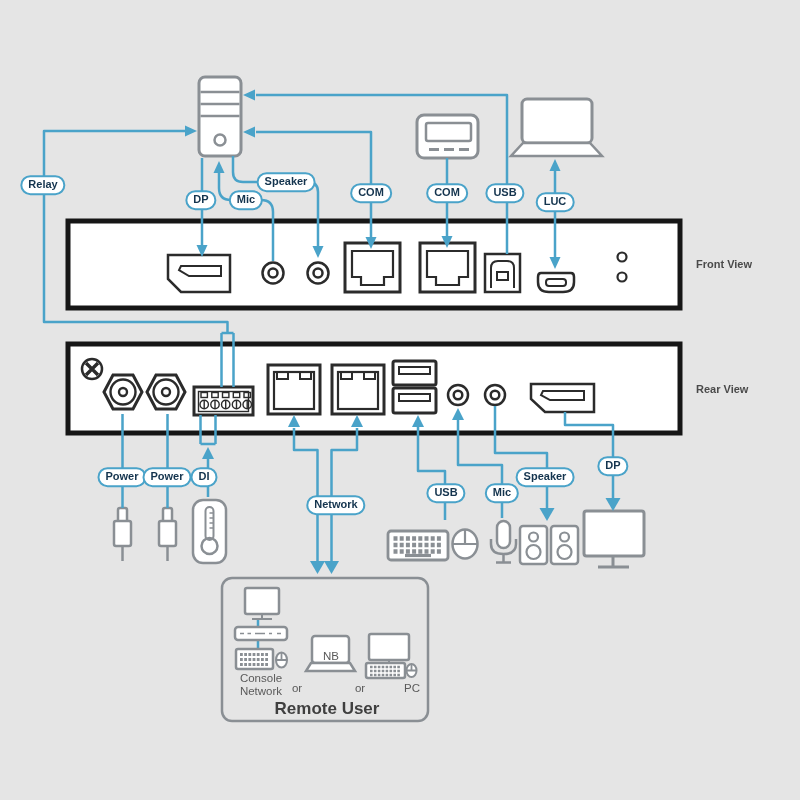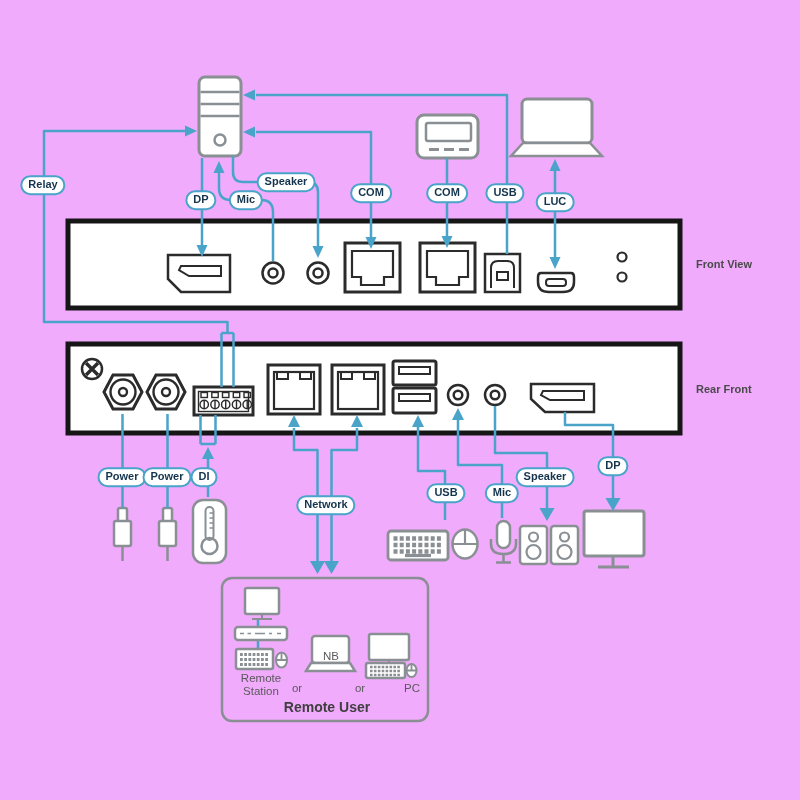--- a/index.html
+++ b/index.html
@@ -1,37 +1,37 @@
 <!DOCTYPE html>
 <html style="--blue: #4AA3C9; --panel: #161616; --port: #2b2b2b; --gray: #8a8f94; --pilltext: #14344e; --viewlabel: #4a4a4a; --remotetext: #5a5a5a;"><head>
 <meta charset="utf-8">
 <style>
   :root{
     --blue:#4AA3C9; --panel:#161616; --port:#2b2b2b; --gray:#8a8f94;
     --pilltext:#14344e; --viewlabel:#4a4a4a; --remotetext:#5a5a5a;
   }
   html,body{margin:0;padding:0;background:#fff;}
-  #stage{position:relative;width:800px;height:800px;background:#f0abfc;overflow:hidden;
+  #stage{position:relative;width:800px;height:800px;background:#e5e5e5;overflow:hidden;
          font-family:"Liberation Sans", sans-serif;}
   #diagram-svg{position:absolute;left:0;top:0;}
   .bl{stroke:var(--blue);stroke-width:2.5;fill:none;stroke-linejoin:round;}
   .blf{fill:var(--blue);stroke:none;}
   .pk{stroke:var(--port);fill:#ffffff;}
   .pkn{stroke:var(--port);fill:none;}
   .gy{stroke:var(--gray);fill:#ffffff;}
   .gyn{stroke:var(--gray);fill:none;}
   .panel{fill:#ffffff;stroke:var(--panel);stroke-width:5;}
   .pill{position:absolute;transform:translate(-50%,-50%);background:#fff;
         border:2px solid var(--blue);border-radius:999px;padding:1px 6px;
         font-size:11px;font-weight:bold;color:var(--pilltext);white-space:nowrap;line-height:1.25;z-index:5;}
   .viewlabel{position:absolute;font-size:11px;font-weight:600;color:var(--viewlabel);
         white-space:nowrap;z-index:4;}
   .rtext{position:absolute;transform:translateX(-50%);font-size:11.5px;color:var(--remotetext);
         text-align:center;z-index:4;line-height:1.15;}
-  .rtitle{position:absolute;transform:translateX(-50%);font-size:14px;font-weight:bold;color:#3f3f3f;
+  .rtitle{position:absolute;transform:translateX(-50%);font-size:17px;font-weight:bold;color:#3f3f3f;
         white-space:nowrap;z-index:4;}
 </style>
 </head>
 <body>
 
 <div id="stage">
 
 <svg id="diagram-svg" width="800" height="800" viewBox="0 0 800 800">
 
   <rect class="panel" x="68" y="221" width="612" height="87"></rect>
@@ -289,29 +289,29 @@
   <div class="pill" style="left:201px;top:200px">DP</div>
   <div class="pill" style="left:246px;top:200px">Mic</div>
   <div class="pill" style="left:286px;top:182px">Speaker</div>
   <div class="pill" style="left:371px;top:193px">COM</div>
   <div class="pill" style="left:447px;top:193px">COM</div>
   <div class="pill" style="left:505px;top:193px">USB</div>
   <div class="pill" style="left:555px;top:202px">LUC</div>
   <div class="pill" style="left:122px;top:477px">Power</div>
   <div class="pill" style="left:167px;top:477px">Power</div>
   <div class="pill" style="left:204px;top:477px">DI</div>
-  <div class="pill" style="left:326px;top:505px">Network</div>
+  <div class="pill" style="left:336px;top:505px">Network</div>
   <div class="pill" style="left:446px;top:493px">USB</div>
   <div class="pill" style="left:502px;top:493px">Mic</div>
   <div class="pill" style="left:545px;top:477px">Speaker</div>
   <div class="pill" style="left:613px;top:466px">DP</div>
 
   <div class="viewlabel" style="left:696px;top:258px">Front View</div>
-  <div class="viewlabel" style="left:696px;top:383px">Rear Front</div>
-
-  <div class="rtext" style="left:261px;top:672px;width:52px">Remote Station</div>
+  <div class="viewlabel" style="left:696px;top:383px">Rear View</div>
+
+  <div class="rtext" style="left:261px;top:672px;width:52px">Console Network</div>
   <div class="rtext" style="left:297px;top:682px">or</div>
   <div class="rtext" style="left:331px;top:650px">NB</div>
   <div class="rtext" style="left:360px;top:682px">or</div>
   <div class="rtext" style="left:412px;top:682px">PC</div>
   <div class="rtitle" style="left:327px;top:699px">Remote User</div>
 
 </div>
 
 </body></html>

